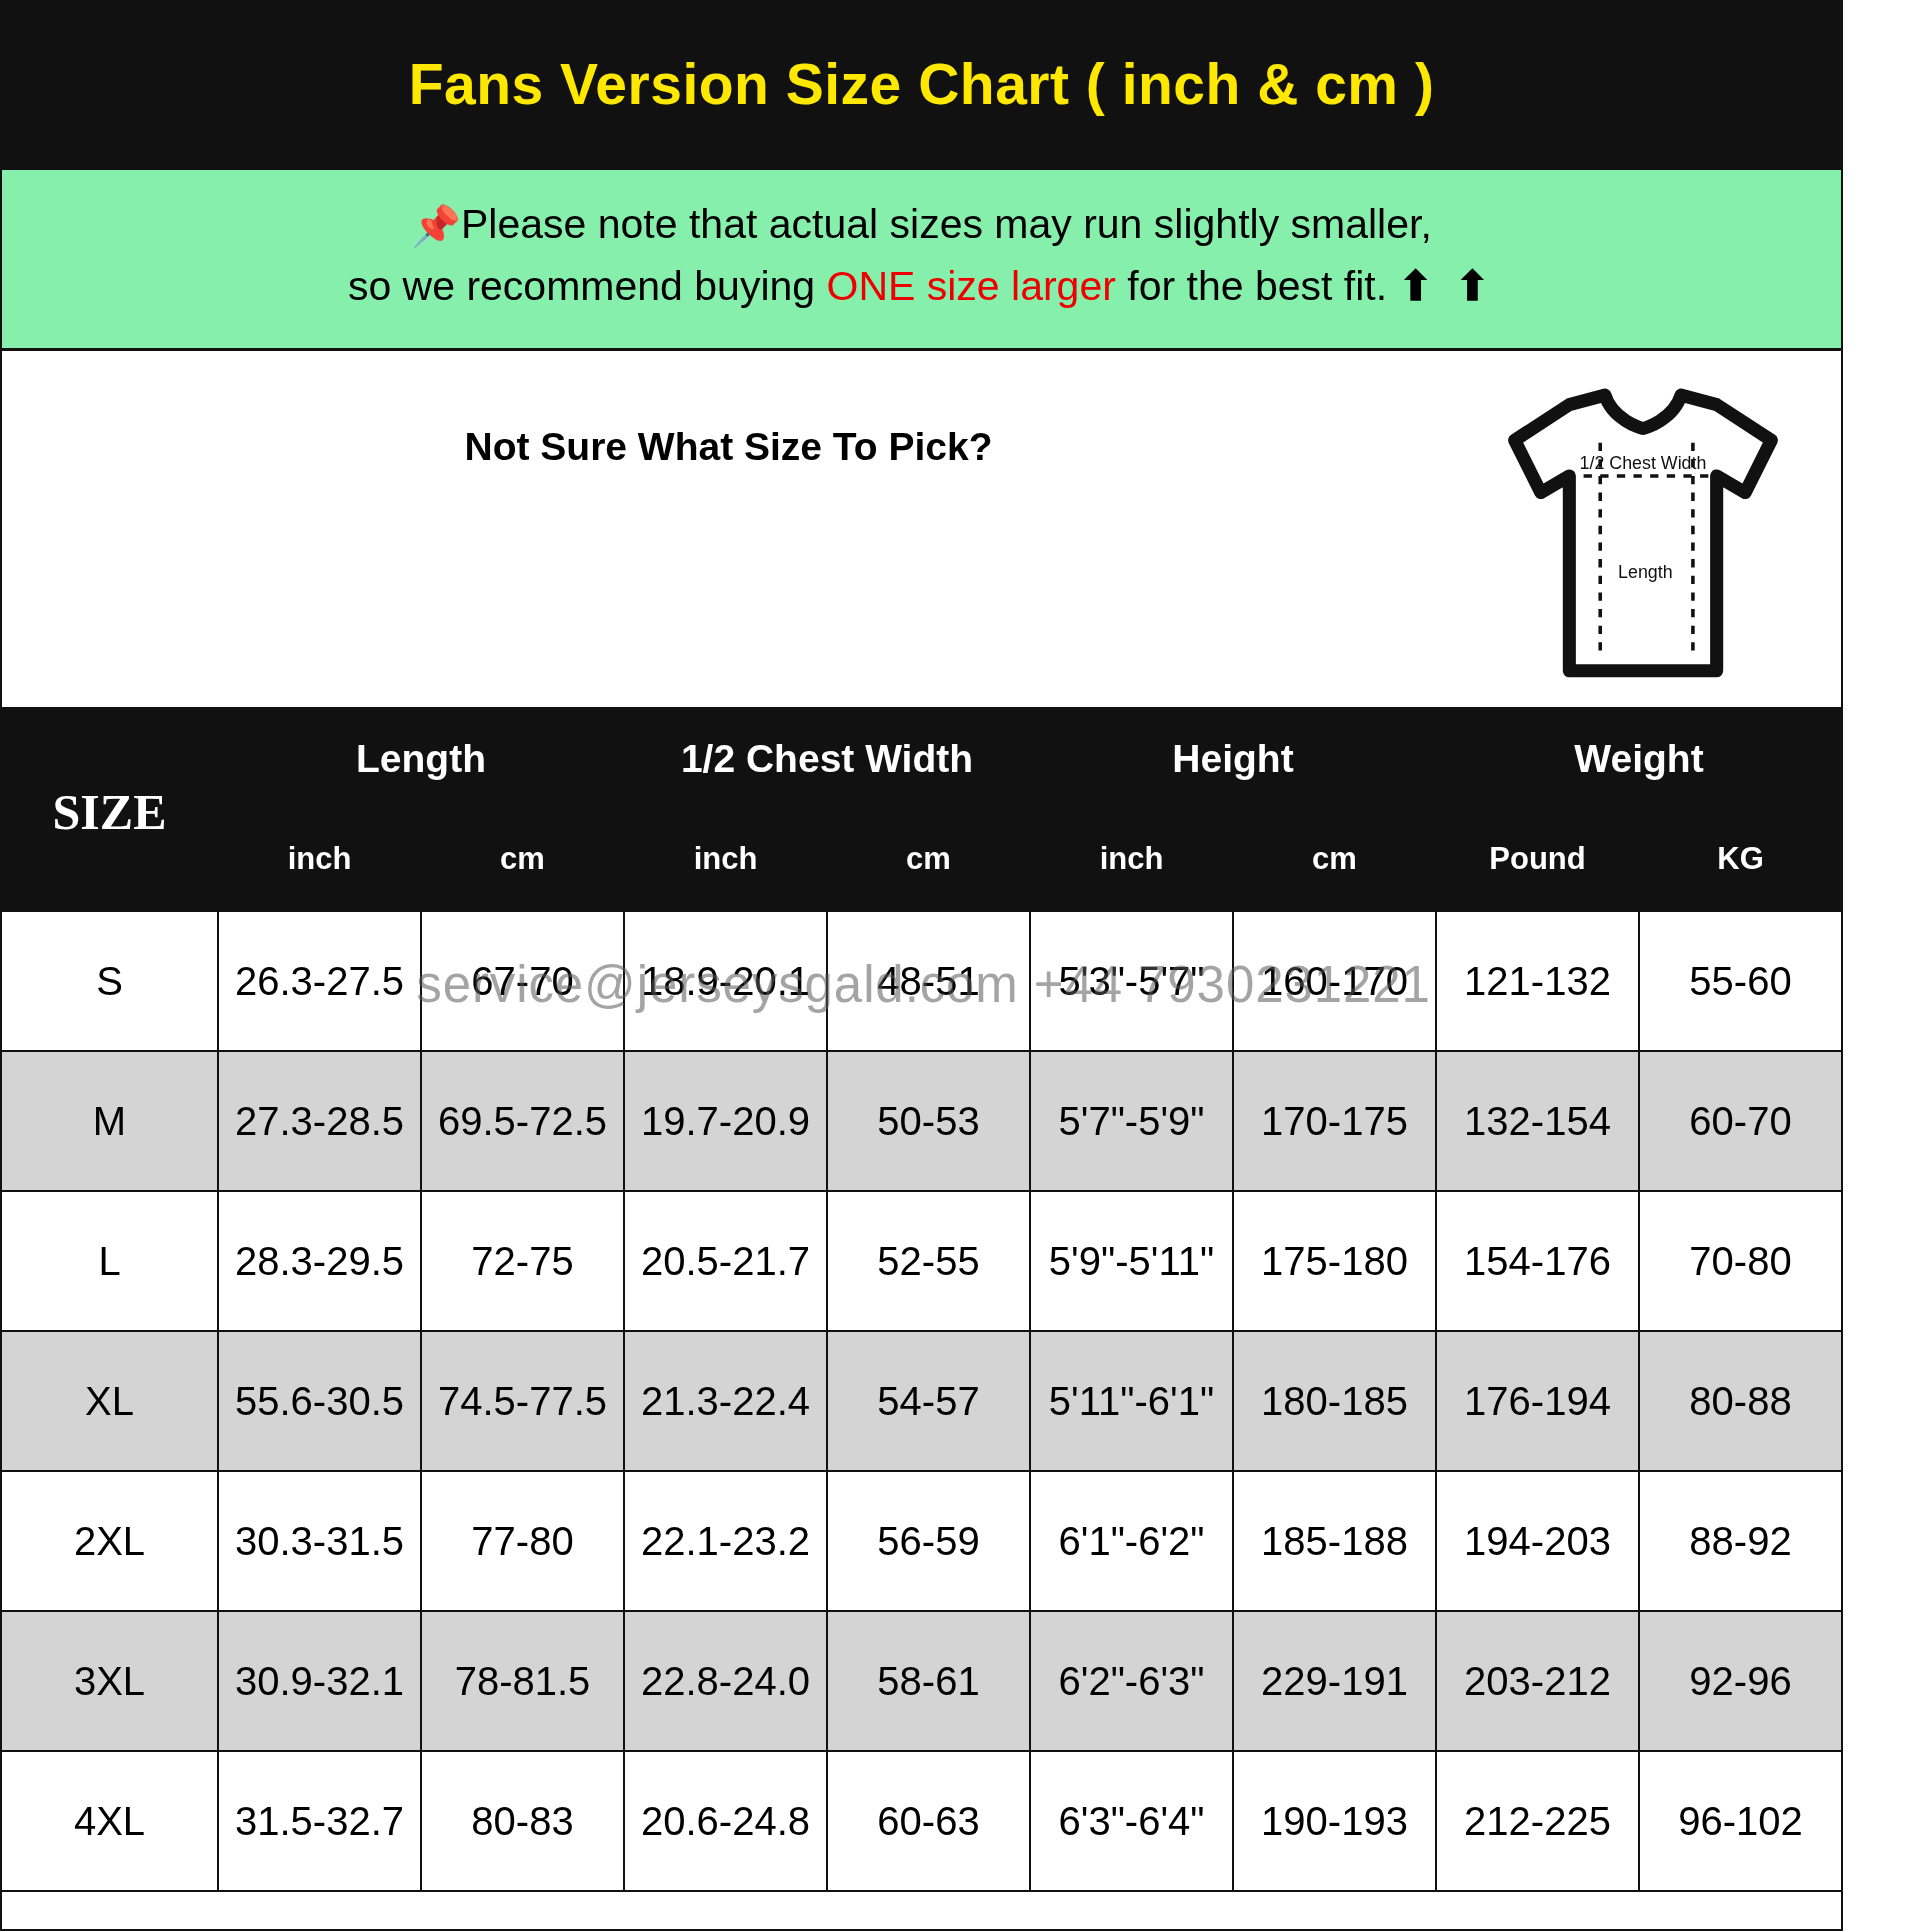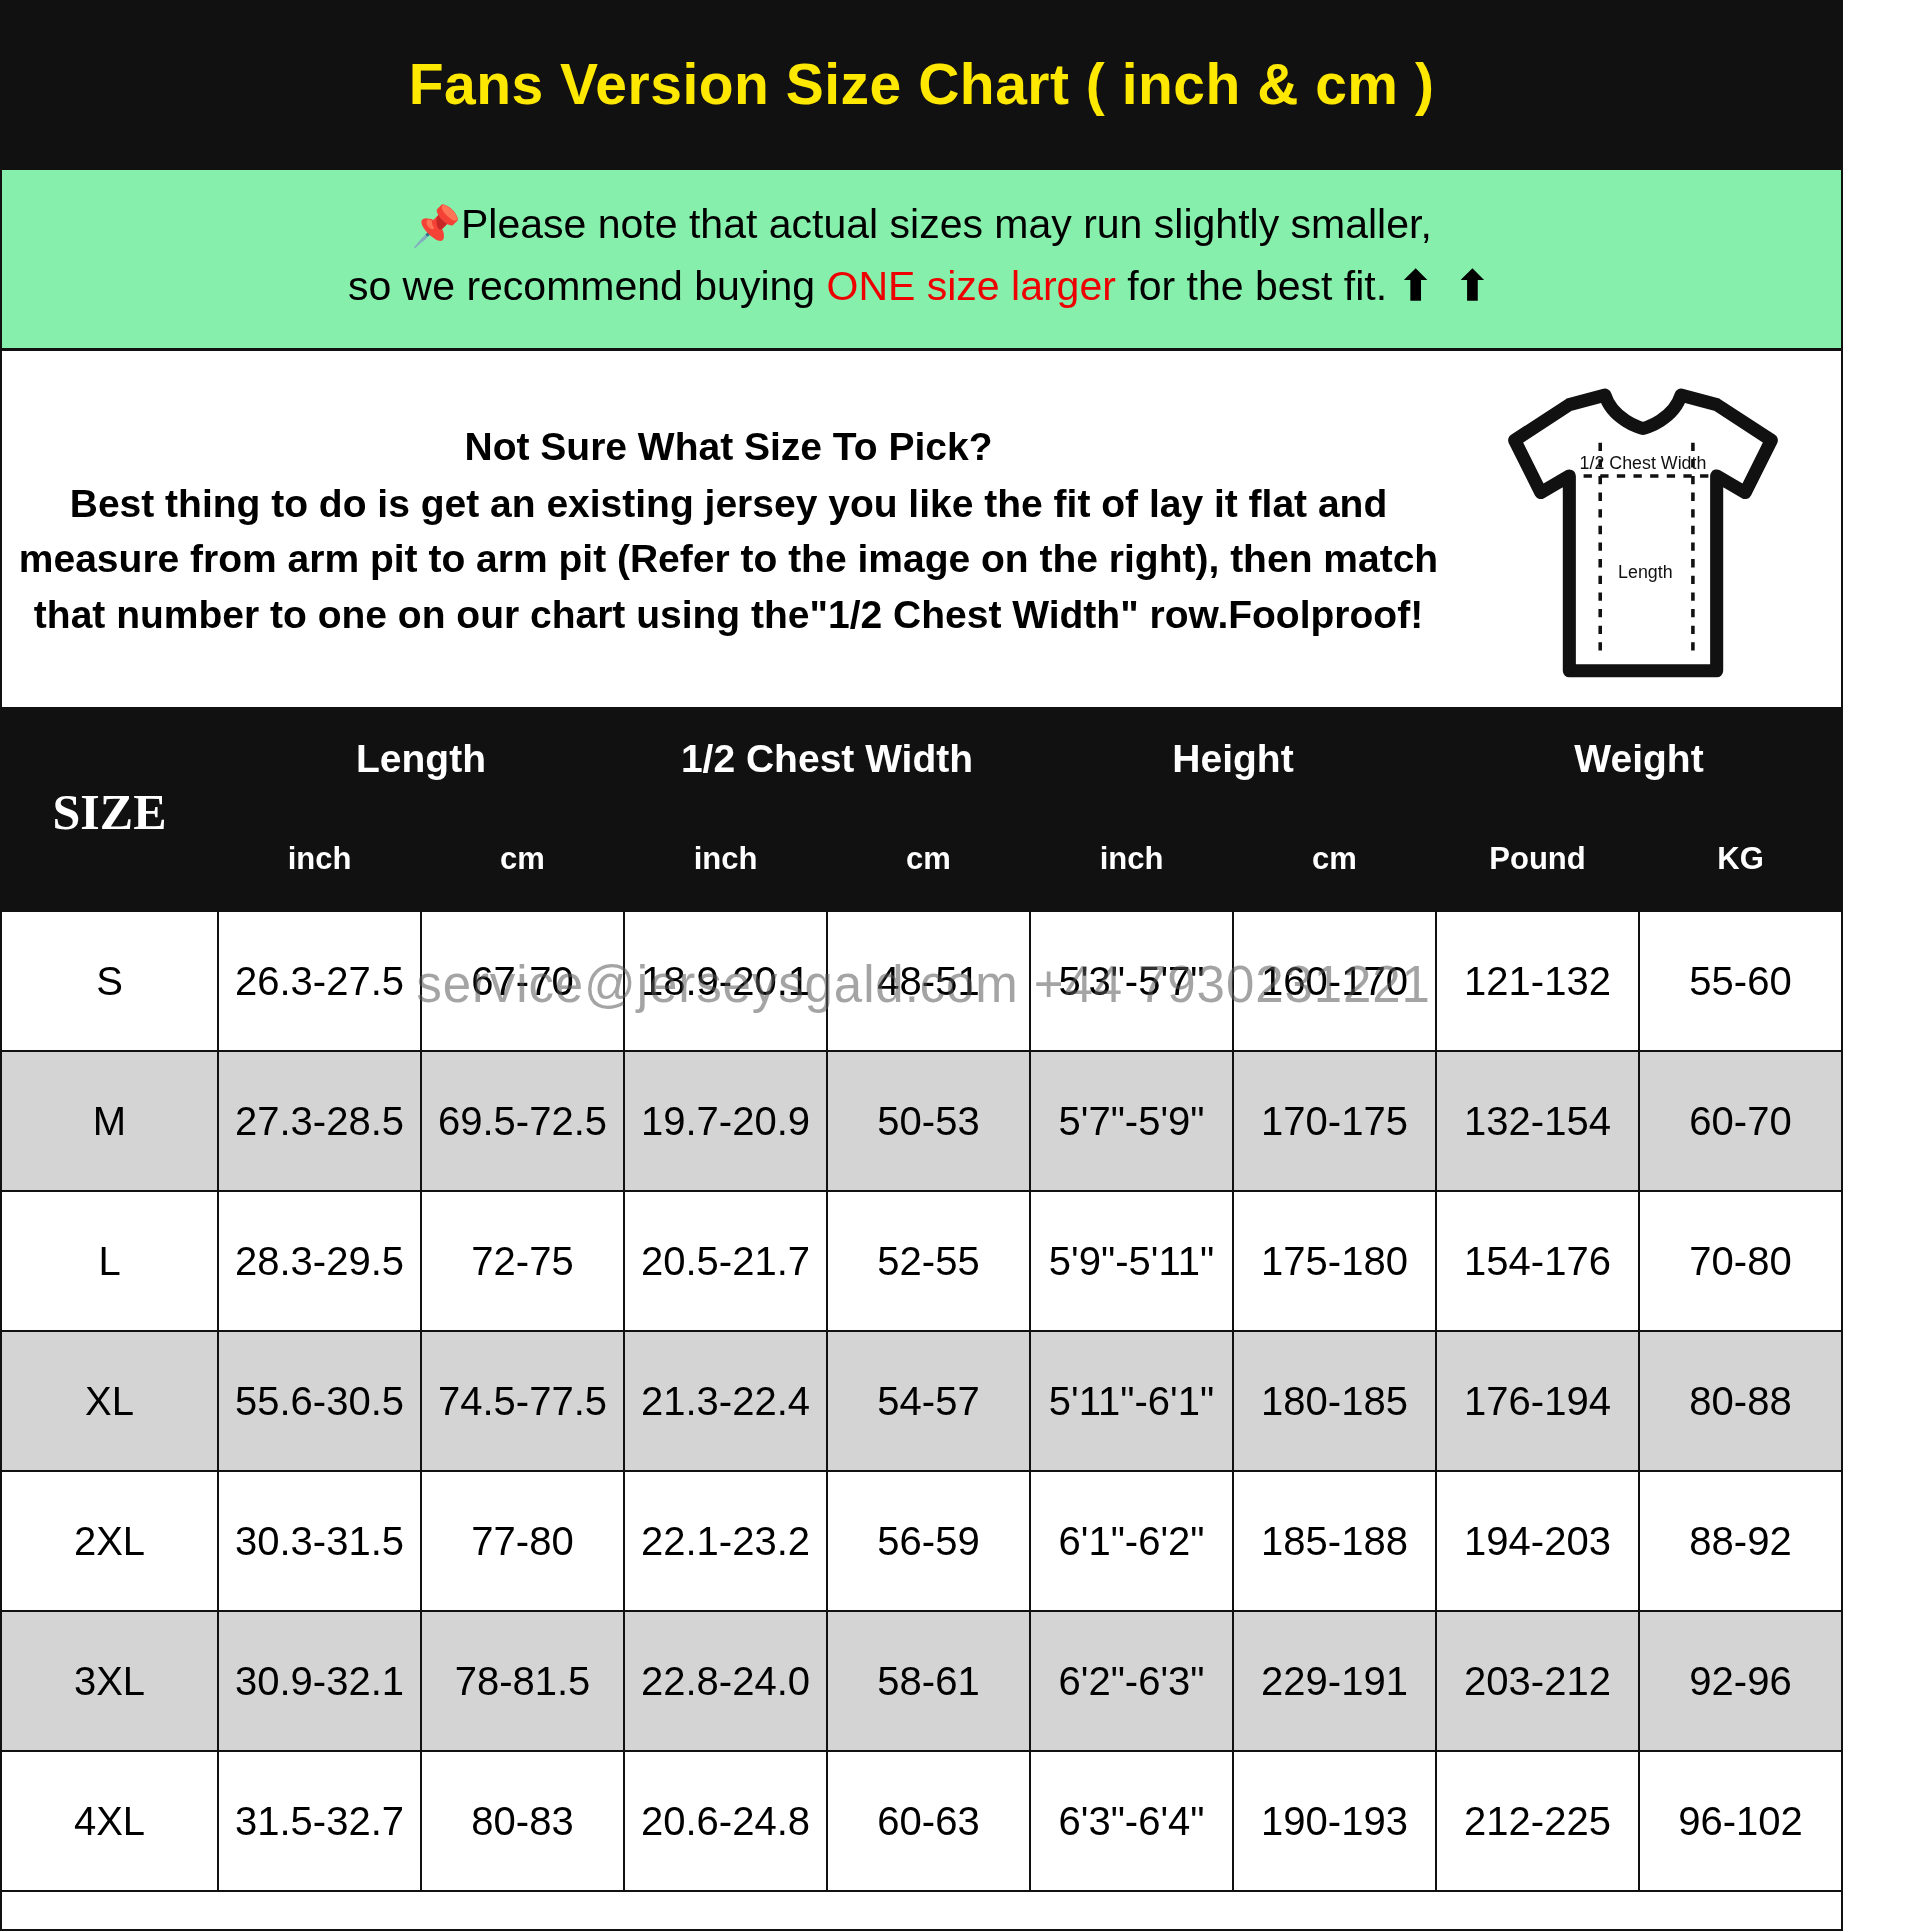--- a/index.html
+++ b/index.html
@@ -177,21 +177,20 @@
       <span class="pin">📌</span><span>Please note that actual sizes may run slightly smaller,</span>
     </div>
     <div class="note-line">
       <span>so we recommend buying </span><span class="red-strong">ONE size larger</span><span> for the best fit. </span><span class="arrows">⬆ ⬆</span>
     </div>
   </div>
 
   <div class="info-section">
     <div class="info-text">
       <div class="info-head">Not Sure What Size To Pick?</div>
-      <div class="info-body">Best thing to do is get an existing jersey you like the fit of lay it flat and measure from arm pit to arm pit (Refer to the image on the right), then match that number to one on our chart using the"1/2 Chest Width" row.Foolproof!</div>
     </div>
     <div class="tee-wrap">
       <svg width="358" height="303" viewBox="0 0 300 255">
         <path d="M88 14 L118 6 C124 26 148 34 150 34 C152 34 176 26 182 6 L212 14 L258 44 L236 88 L212 74 L212 238 L88 238 L88 74 L64 88 L42 44 Z" fill="#ffffff" stroke="#111111" stroke-width="11" stroke-linejoin="round"></path>
         <line x1="114" y1="46" x2="114" y2="228" stroke="#111111" stroke-width="3" stroke-dasharray="7,7"></line>
         <line x1="192" y1="46" x2="192" y2="228" stroke="#111111" stroke-width="3" stroke-dasharray="7,7"></line>
         <line x1="100" y1="74" x2="208" y2="74" stroke="#111111" stroke-width="3" stroke-dasharray="7,7"></line>
         <text x="150" y="68" font-family="Liberation Sans, sans-serif" font-size="15" text-anchor="middle" fill="#111">1/2 Chest Width</text>
         <text x="152" y="160" font-family="Liberation Sans, sans-serif" font-size="15" text-anchor="middle" fill="#111">Length</text>
       </svg>

